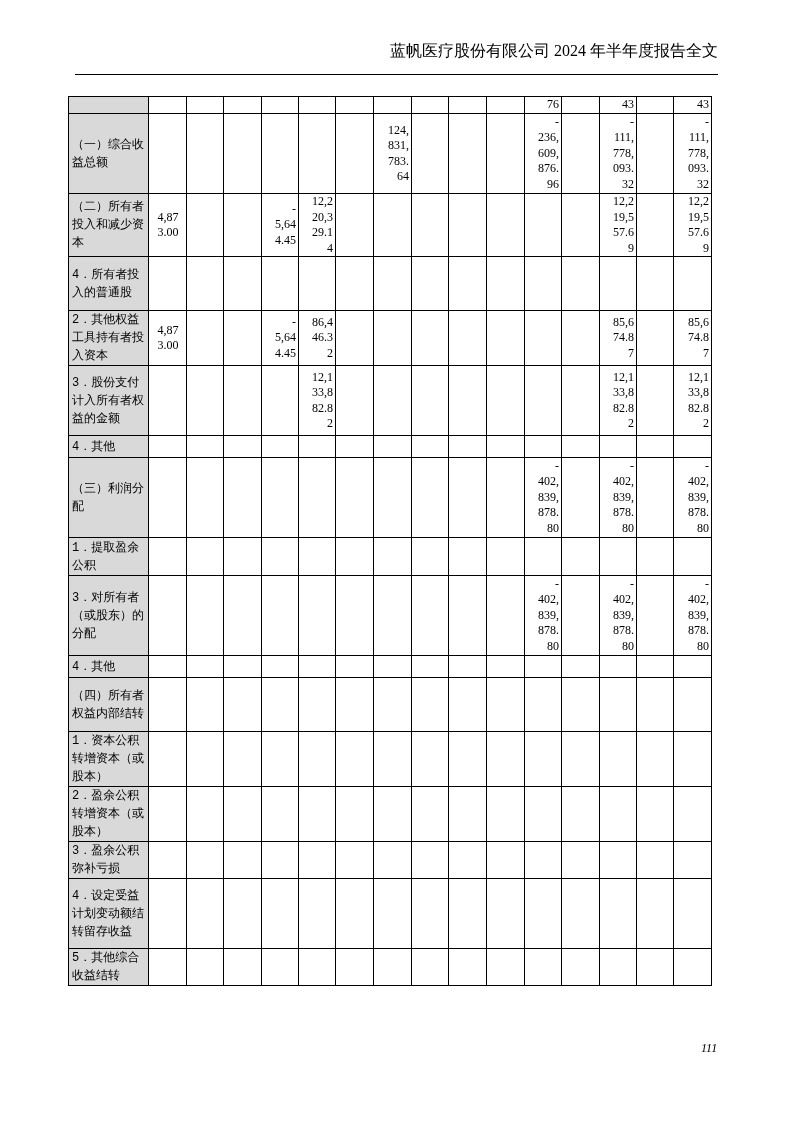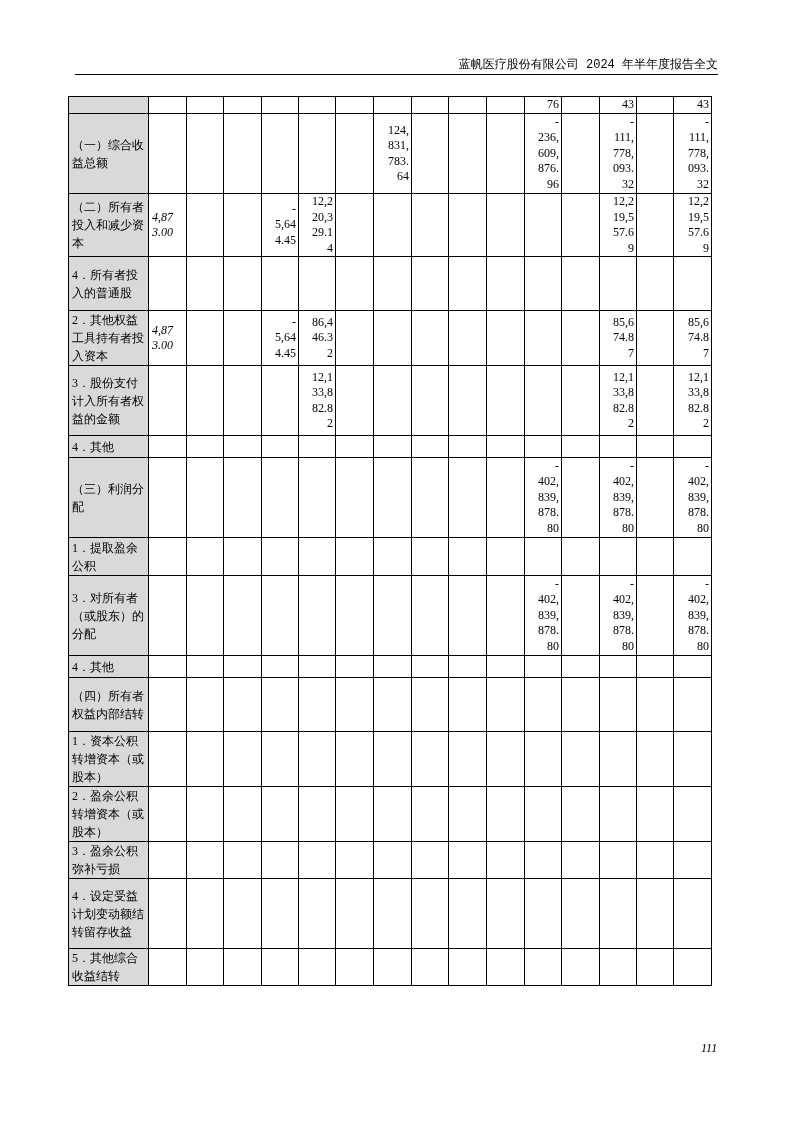--- a/index.html
+++ b/index.html
@@ -1,31 +1,31 @@
 <!DOCTYPE html>
 <html><head>
 <meta charset="utf-8">
 <style>
   html, body { margin: 0; padding: 0; background: #ffffff; }
   body { width: 793px; height: 1122px; position: relative; overflow: hidden;
          font-family: "Liberation Serif", "DejaVu Serif", serif; color: #000; }
-  .header-title { position: absolute; right: 75px; top: 56px; font-size: 12px;
-                  font-family: Liberation Mono, monospace; letter-spacing: 0px; }
+  .header-title { position: absolute; right: 75px; top: 41px; font-size: 16px;
+                  font-family: Liberation Serif, serif; letter-spacing: 0px; }
   .header-rule { position: absolute; left: 75px; top: 74px; width: 643px; height: 0;
                  border-top: 1px solid #000; }
   table.equity { position: absolute; left: 68px; top: 96px; border-collapse: collapse;
                  table-layout: fixed; padding-left: 29px; }
   table.equity td { border: 1px solid #000; padding: 0 2px; vertical-align: middle;
                     font-size: 12px; line-height: 15.5px; overflow: hidden; }
-  table.equity td.label { background: #d9d9d9; font-family: Liberation Serif, serif;
+  table.equity td.label { background: #d9d9d9; font-family: Liberation Mono, monospace;
                           font-size: 12px; line-height: 18px; padding: 0 3px; text-align: left;
                           word-break: break-all; }
   table.equity td.num { text-align: right; word-break: break-all; white-space: pre-wrap;
                         padding: 0 2px 0 3px; }
-  table.equity td.num.left { text-align: left; font-style: italic; }
+  table.equity td.num.left { text-align: center; }
   .page-number { position: absolute; left: 701px; top: 1041px; font-size: 12px;
                  font-family: "Liberation Serif", serif; font-style: italic; }
 </style>
 </head>
 <body>
 
 <div class="header-title">蓝帆医疗股份有限公司 2024 年半年度报告全文</div>
 <div class="header-rule"></div>
 
 <table class="equity">

